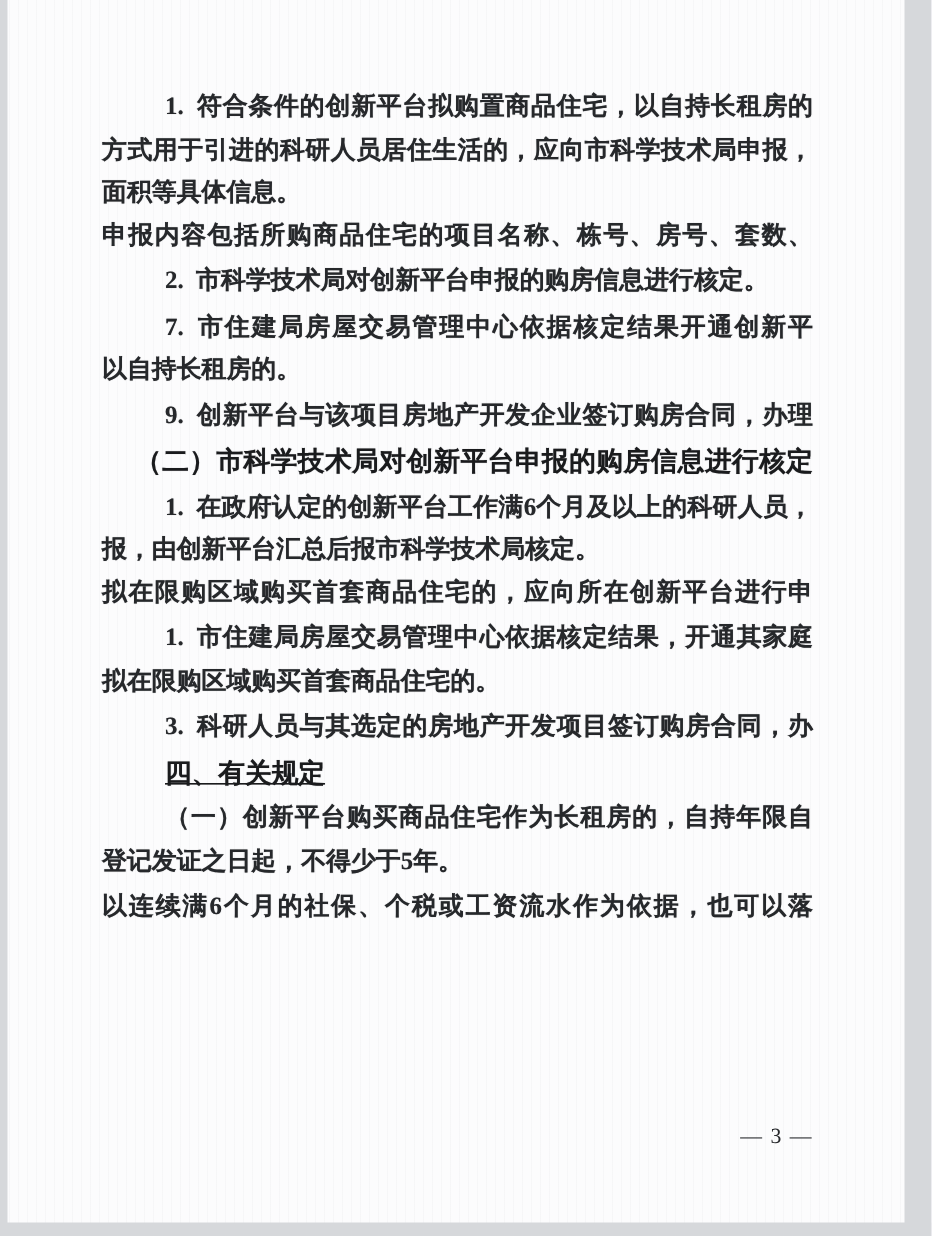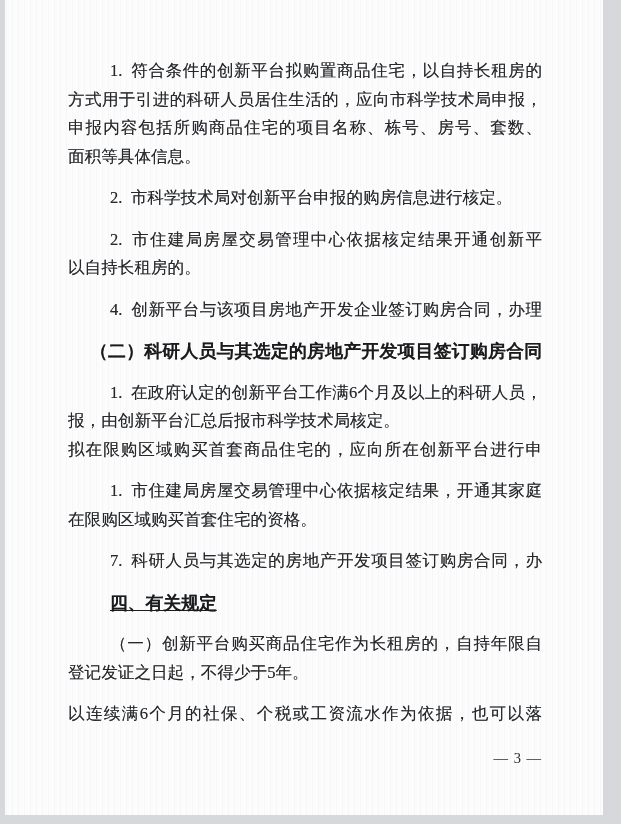--- a/index.html
+++ b/index.html
@@ -48,23 +48,23 @@
   .content {
     position: absolute;
     left: 68px;
     top: 57px;
     width: 474px;
     color: var(--text-color, #26282b);
     font-size: 16.6px;
     line-height: 28.5px;
     text-shadow: 0 0 0.5px rgba(40,42,45,0.55);
   }
-  .para { margin-top: 13px; }
+  .para { margin-top: 2px; }
   .para:first-child { margin-top: 0; }
-  .line { text-align: justify; }
+  .line { text-align: justify; font-weight: bold; }
   .line.fill { text-align-last: justify; }
   .line.indent { text-indent: 42px; }
   .para.heading .line,
   .para.heading-sub .line {
     font-weight: bold;
     font-size: 17.8px;
     color: var(--heading-color, #1a1b1d);
   }
   .para.heading .line { text-indent: 42px; text-decoration: underline; }
   .para.heading-sub .line { text-indent: 22px; }
@@ -84,47 +84,47 @@
 
 <div class="page">
   <div class="scan-edge-left"></div>
   <div class="scan-edge-right"></div>
   <div class="scan-edge-bottom"></div>
 
   <main class="content">
       <div class="para body">
         <div class="line indent fill">1. 符合条件的创新平台拟购置商品住宅，以自持长租房的</div>
         <div class="line fill">方式用于引进的科研人员居住生活的，应向市科学技术局申报，</div>
+        <div class="line">面积等具体信息。</div>
         <div class="line fill">申报内容包括所购商品住宅的项目名称、栋号、房号、套数、</div>
-        <div class="line">面积等具体信息。</div>
       </div>
       <div class="para body">
         <div class="line indent">2. 市科学技术局对创新平台申报的购房信息进行核定。</div>
       </div>
       <div class="para body">
-        <div class="line indent fill">2. 市住建局房屋交易管理中心依据核定结果开通创新平</div>
+        <div class="line indent fill">7. 市住建局房屋交易管理中心依据核定结果开通创新平</div>
         <div class="line">以自持长租房的。</div>
       </div>
       <div class="para body">
-        <div class="line indent fill">4. 创新平台与该项目房地产开发企业签订购房合同，办理</div>
+        <div class="line indent fill">9. 创新平台与该项目房地产开发企业签订购房合同，办理</div>
       </div>
       <div class="para heading-sub">
-        <div class="line fill">（二）科研人员与其选定的房地产开发项目签订购房合同</div>
+        <div class="line fill">（二）市科学技术局对创新平台申报的购房信息进行核定</div>
       </div>
       <div class="para body">
         <div class="line indent fill">1. 在政府认定的创新平台工作满6个月及以上的科研人员，</div>
         <div class="line">报，由创新平台汇总后报市科学技术局核定。</div>
         <div class="line fill">拟在限购区域购买首套商品住宅的，应向所在创新平台进行申</div>
       </div>
       <div class="para body">
         <div class="line indent fill">1. 市住建局房屋交易管理中心依据核定结果，开通其家庭</div>
-        <div class="line">在限购区域购买首套住宅的资格。</div>
+        <div class="line">拟在限购区域购买首套商品住宅的。</div>
       </div>
       <div class="para body">
-        <div class="line indent fill">7. 科研人员与其选定的房地产开发项目签订购房合同，办</div>
+        <div class="line indent fill">3. 科研人员与其选定的房地产开发项目签订购房合同，办</div>
       </div>
       <div class="para heading">
         <div class="line">四、有关规定</div>
       </div>
       <div class="para body">
         <div class="line indent fill">（一）创新平台购买商品住宅作为长租房的，自持年限自</div>
         <div class="line">登记发证之日起，不得少于5年。</div>
       </div>
       <div class="para body">
         <div class="line fill">以连续满6个月的社保、个税或工资流水作为依据，也可以落</div>

